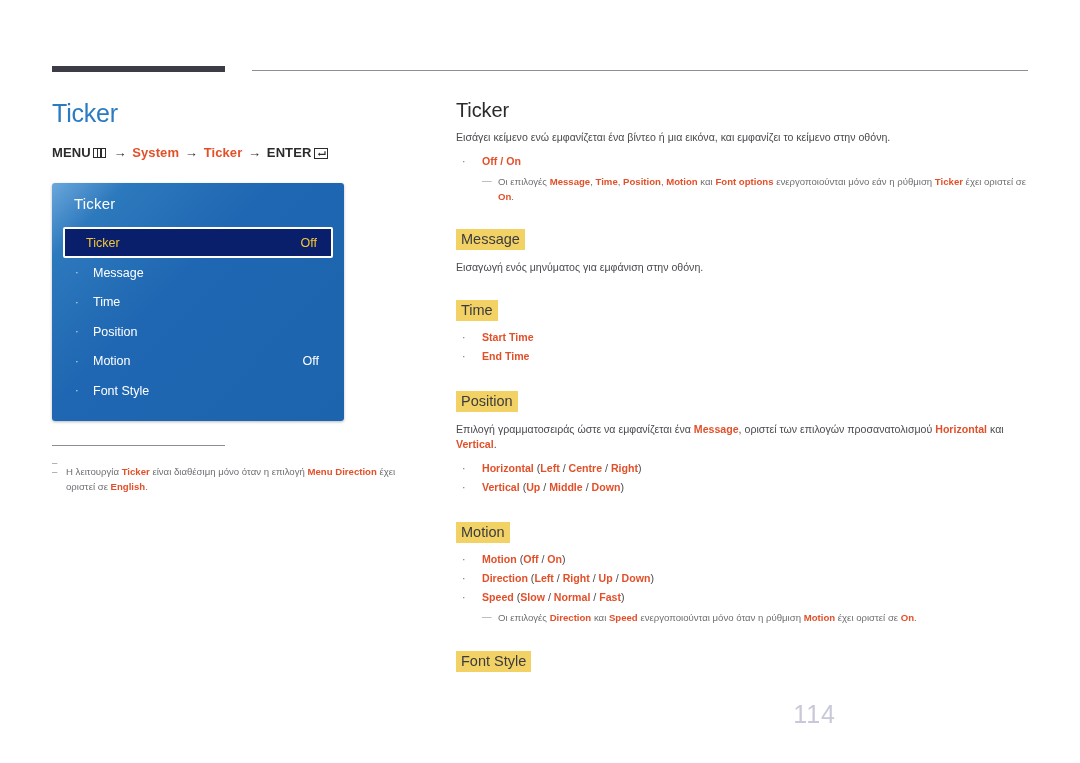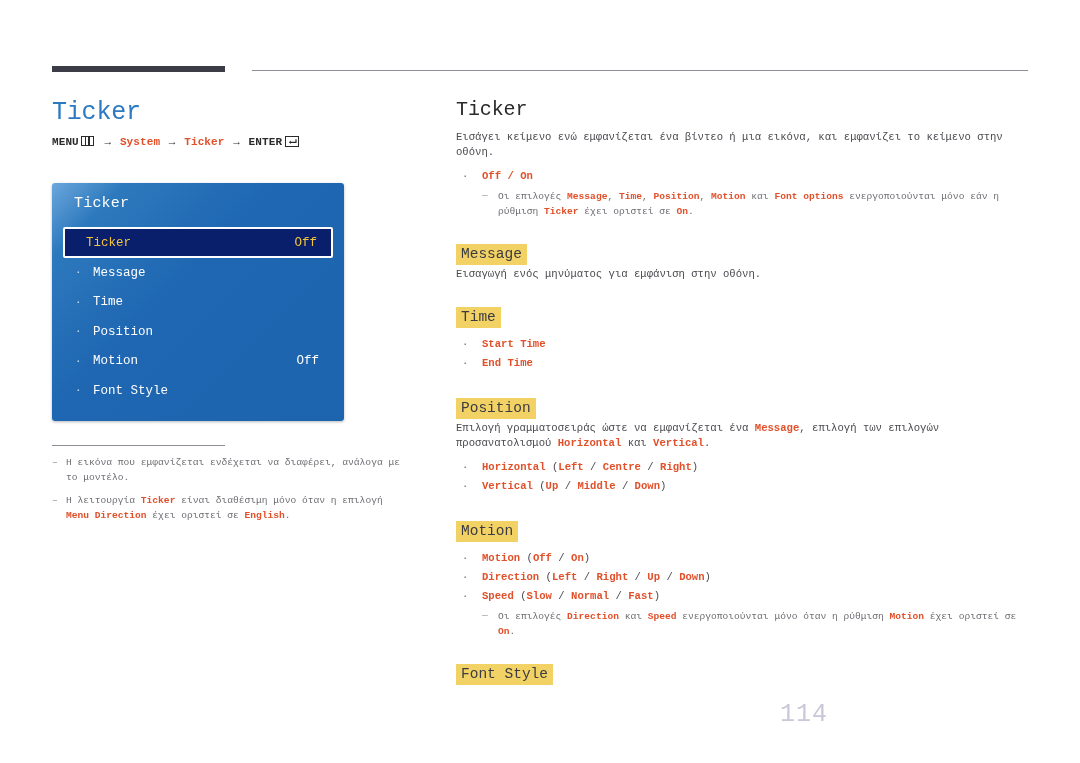--- a/index.html
+++ b/index.html
@@ -2,40 +2,40 @@
 <html><head>
 <meta charset="utf-8">
 <style>
   * { box-sizing: border-box; margin: 0; padding: 0; }
   html, body {
     width: 1080px; height: 763px;
     background: #ffffff;
     font-family: "Liberation Sans", sans-serif;
     overflow: hidden;
   }
-  .page { position: relative; width: 888px; height: 763px; font-family: Liberation Mono, monospace; }
+  .page { position: relative; width: 888px; height: 763px; }
 
   
   .hdr-bar {
     position: absolute; left: 52px; top: 66px;
     width: 173px; height: 6px; background: #3c3c46;
   }
   .hdr-line {
     position: absolute; left: 252px; top: 70px;
     width: 776px; height: 1px; background: #8d8d95;
   }
 
   
   .leftcol { position: absolute; left: 52px; top: 98px; width: 360px; }
   .left-title {
     font-size: 25px; color: #2b7ac2; font-weight: 400;
     letter-spacing: -0.2px; line-height: 30px;
   }
   .menupath {
-    margin-top: 8px; font-size: 11px; font-weight: bold;
+    margin-top: 17px; font-size: 13px; font-weight: bold;
     color: #2b2b2b; white-space: nowrap; letter-spacing: 0.1px;
   }
   .menupath .accent { color: #e2502a; }
   .menupath .arrow { color: #2b2b2b; font-weight: bold; padding: 0 2px; }
   .ico-menu {
     display: inline-block; vertical-align: -1px;
     width: 13px; height: 10px; border: 1.6px solid #2b2b2b;
     position: relative; margin: 0 2px;
   }
   .ico-menu::before, .ico-menu::after {
@@ -101,21 +101,21 @@
   .rightcol { position: absolute; left: 456px; top: 98px; width: 572px; }
   .right-title {
     font-size: 20px; color: #2b2b2b; font-weight: 400;
     line-height: 24px; letter-spacing: -0.1px;
   }
   .para {
     font-size: 10.6px; line-height: 15px; color: #4a4a50;
     margin-top: 8px;
   }
   .para b { color: #e2502a; font-weight: bold; }
-  .para.tight { margin-top: 2px; }
+  .para.tight { margin-top: 10px; }
 
   .hl {
     display: inline-block; background: #f2d264; color: #3b3b41;
     font-size: 14.5px; padding: 1px 5px 2px 5px; line-height: 18px;
   }
   .hl-wrap { margin-top: 25px; }
 
   ul.bl { list-style: none; margin-top: 7px; }
   ul.bl li {
     position: relative; padding-left: 26px;
@@ -127,21 +127,21 @@
   ul.bl li .plain { color: #4a4a50; font-weight: normal; }
 
   .subnote {
     position: relative; margin-top: 4px; margin-left: 26px;
     padding-left: 16px; font-size: 9.6px; line-height: 14.5px; color: #6e6e74;
   }
   .subnote .dash { position: absolute; left: 0; top: -1px; color: #9a9aa0; }
   .subnote b { color: #e2502a; font-weight: bold; }
 
   .pagenum {
-    position: absolute; right: 60px; top: 700px;
+    position: absolute; right: 52px; top: 700px;
     font-size: 25px; color: #c8c8d8; letter-spacing: 1px;
   }
 </style>
 </head>
 <body>
 
 <div class="page">
 
   <div class="hdr-bar"></div>
   <div class="hdr-line"></div>
@@ -194,38 +194,38 @@
         <div class="osd-row">
           <span class="dot">·</span>
           <span class="lbl">Font Style</span>
           <span class="val"></span>
         </div>
       </div>
   </div>
 
   <div class="fn-rule"></div>
   <div class="footnotes">
-      <div class="fn"><span class="dash">–</span><span>Η εικόνα που εμφανίζεται ενδέχεται να διαφέρει, ανάλογα με το μοντέλο.</span></div>
+      <div class="fn"><span class="dash">–</span></div>
       <div class="fn"><span class="dash">–</span><span>Η λειτουργία </span><span><b>Ticker</b></span><span> είναι διαθέσιμη μόνο όταν η επιλογή </span><span><b>Menu Direction</b></span><span> έχει οριστεί σε </span><span><b>English</b></span><span>.</span></div>
     </div>
 
   <div class="rightcol">
     <div class="right-title">Ticker</div>
     <div class="para">Εισάγει κείμενο ενώ εμφανίζεται ένα βίντεο ή μια εικόνα, και εμφανίζει το κείμενο στην οθόνη.</div>
     <ul class="bl" id="intro-bullets">
         <li><span class="bul">·</span><span><b>Off</b></span><span> / </span><span><b>On</b></span></li>
       </ul>
     <div class="subnote" id="intro-subnote"><span class="dash">—</span><span>Οι επιλογές </span><span><b>Message</b></span><span>, </span><span><b>Time</b></span><span>, </span><span><b>Position</b></span><span>, </span><span><b>Motion</b></span><span> και </span><span><b>Font options</b></span><span> ενεργοποιούνται μόνο εάν η ρύθμιση </span><span><b>Ticker</b></span><span> έχει οριστεί σε </span><span><b>On</b></span><span>.</span></div>
     <div id="sections">
         <div class="hl-wrap"><span class="hl">Message</span><div class="para tight"><span>Εισαγωγή ενός μηνύματος για εμφάνιση στην οθόνη.</span></div></div>
         <div class="hl-wrap"><span class="hl">Time</span><ul class="bl">
             <li><span class="bul">·</span><span><b>Start Time</b></span></li>
             <li><span class="bul">·</span><span><b>End Time</b></span></li>
           </ul></div>
-        <div class="hl-wrap"><span class="hl">Position</span><div class="para tight"><span>Επιλογή γραμματοσειράς ώστε να εμφανίζεται ένα </span><span><b>Message</b></span><span>, επιλογή των επιλογών προσανατολισμού </span><span><b>Horizontal</b></span><span> και </span><span><b>Vertical</b></span><span>.</span></div><ul class="bl">
+        <div class="hl-wrap"><span class="hl">Position</span><div class="para tight"><span>Επιλογή γραμματοσειράς ώστε να εμφανίζεται ένα </span><span><b>Message</b></span><span>, οριστεί των επιλογών προσανατολισμού </span><span><b>Horizontal</b></span><span> και </span><span><b>Vertical</b></span><span>.</span></div><ul class="bl">
             <li><span class="bul">·</span><span><b>Horizontal</b></span><span class="plain"> (</span><span><b>Left</b></span><span class="plain"> / </span><span><b>Centre</b></span><span class="plain"> / </span><span><b>Right</b></span><span class="plain">)</span></li>
             <li><span class="bul">·</span><span><b>Vertical</b></span><span class="plain"> (</span><span><b>Up</b></span><span class="plain"> / </span><span><b>Middle</b></span><span class="plain"> / </span><span><b>Down</b></span><span class="plain">)</span></li>
           </ul></div>
         <div class="hl-wrap"><span class="hl">Motion</span><ul class="bl">
             <li><span class="bul">·</span><span><b>Motion</b></span><span class="plain"> (</span><span><b>Off</b></span><span class="plain"> / </span><span><b>On</b></span><span class="plain">)</span></li>
             <li><span class="bul">·</span><span><b>Direction</b></span><span class="plain"> (</span><span><b>Left</b></span><span class="plain"> / </span><span><b>Right</b></span><span class="plain"> / </span><span><b>Up</b></span><span class="plain"> / </span><span><b>Down</b></span><span class="plain">)</span></li>
             <li><span class="bul">·</span><span><b>Speed</b></span><span class="plain"> (</span><span><b>Slow</b></span><span class="plain"> / </span><span><b>Normal</b></span><span class="plain"> / </span><span><b>Fast</b></span><span class="plain">)</span></li>
           </ul><div class="subnote"><span class="dash">—</span><span>Οι επιλογές </span><span><b>Direction</b></span><span> και </span><span><b>Speed</b></span><span> ενεργοποιούνται μόνο όταν η ρύθμιση </span><span><b>Motion</b></span><span> έχει οριστεί σε </span><span><b>On</b></span><span>.</span></div></div>
         <div class="hl-wrap"><span class="hl">Font Style</span></div>
       </div>

